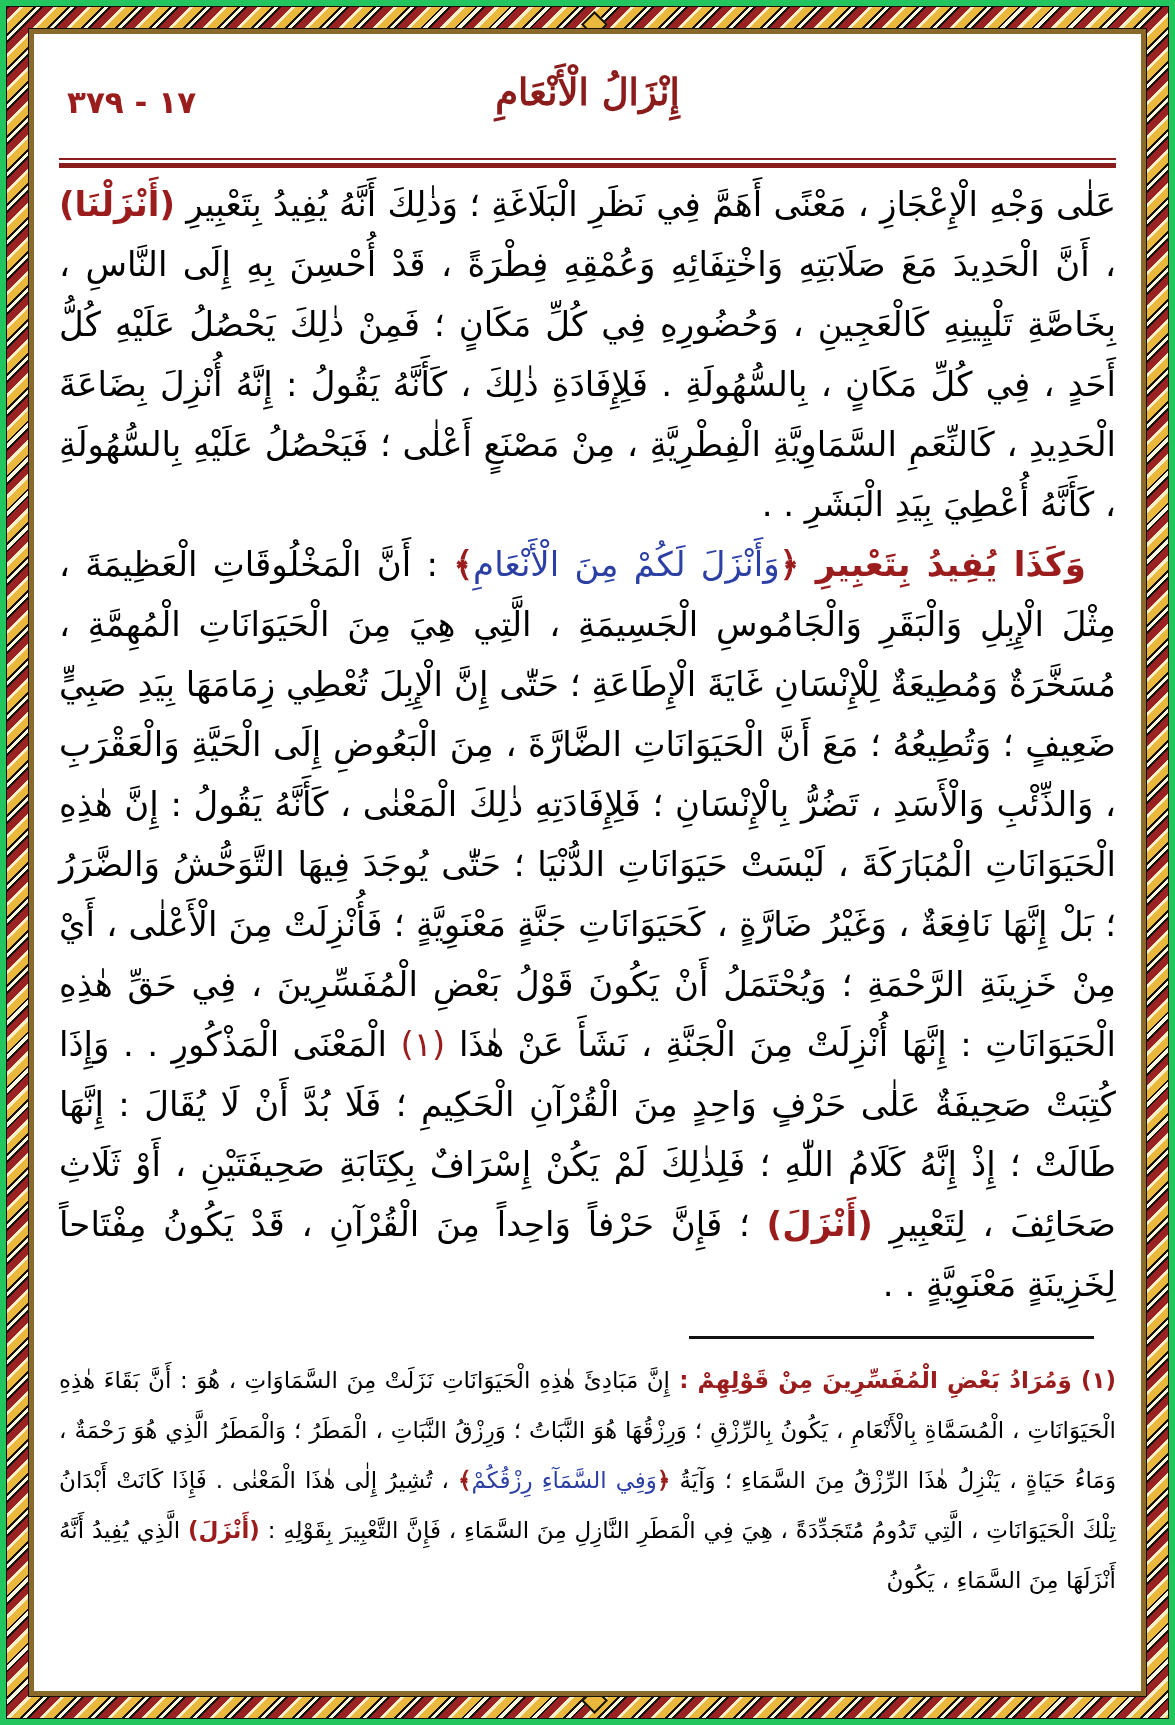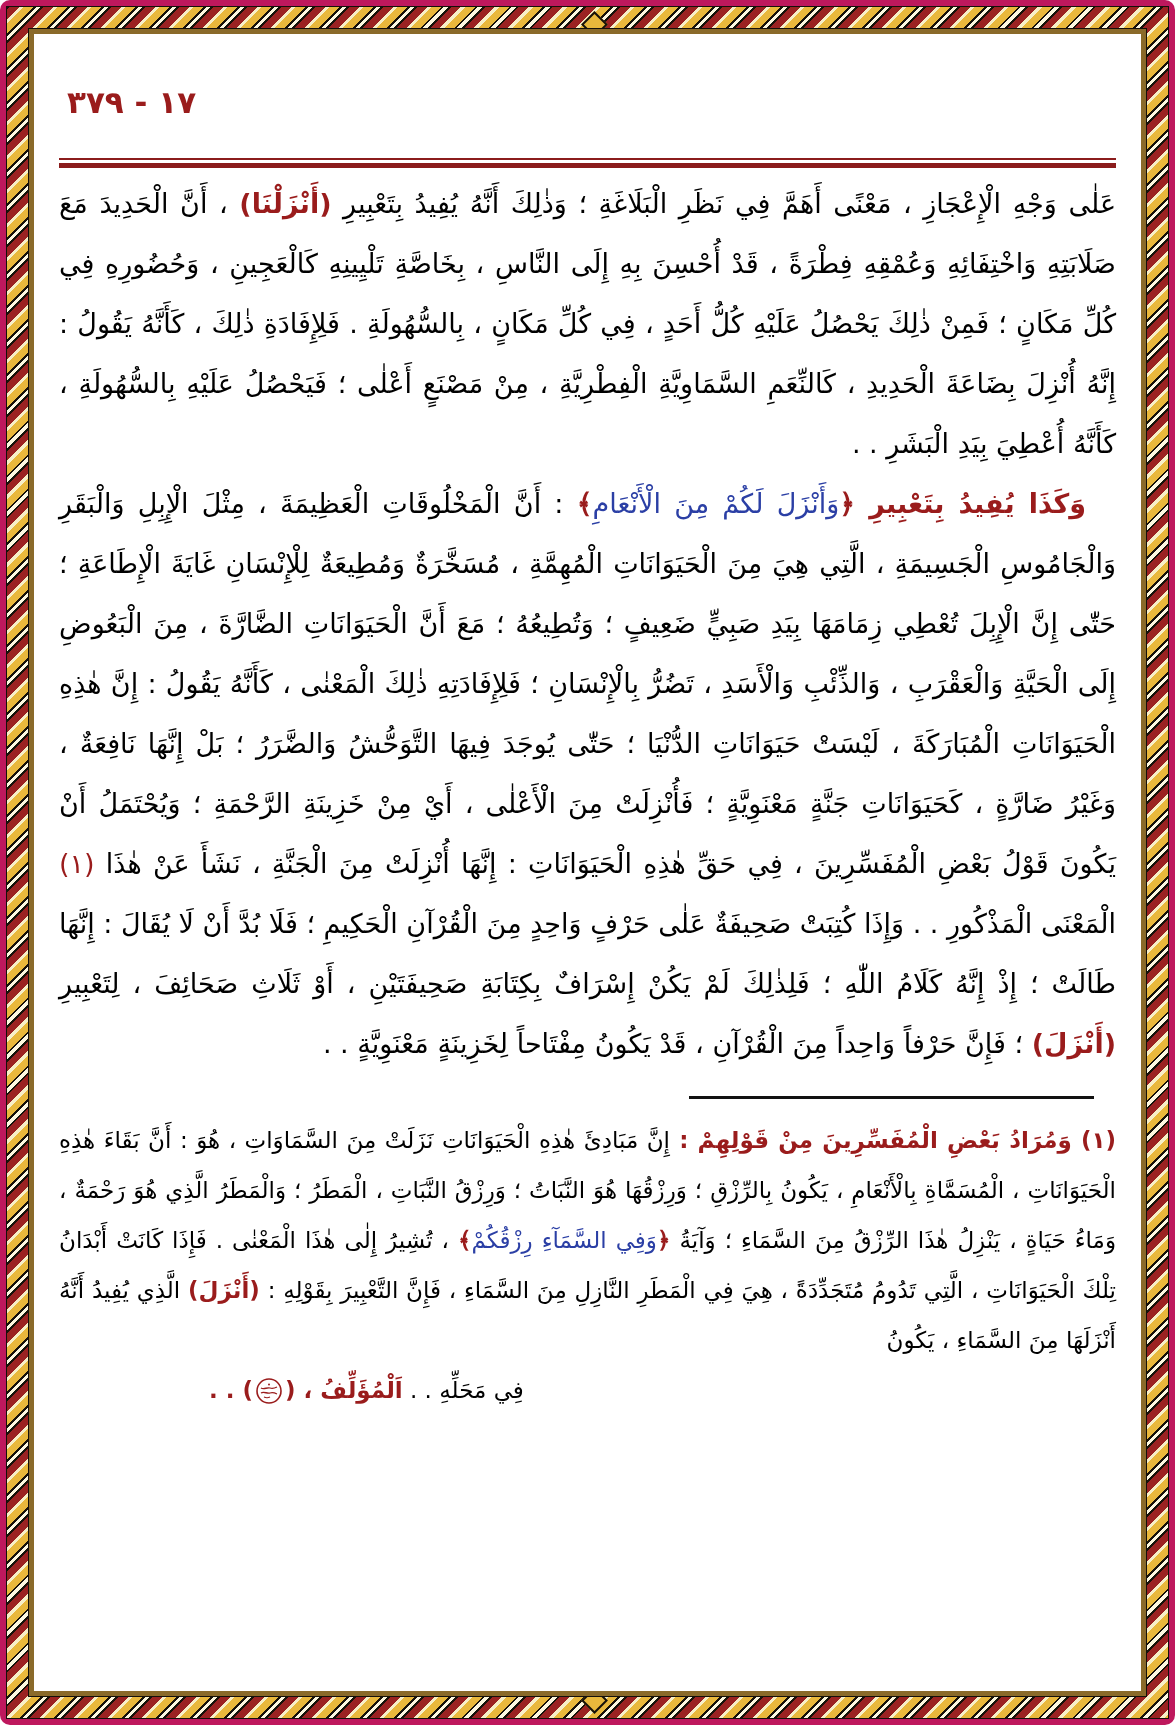--- a/index.html
+++ b/index.html
@@ -1,22 +1,21 @@
 <!DOCTYPE html>
 <html lang="ar" dir="rtl"><head>
 <meta charset="utf-8">
 <style>
   html,body{margin:0;padding:0;background:#ffffff;}
   .page-wrap{
     position:relative;
     width:1175px;height:1725px;
-    background:#be185d;
+    background:#22c55e;
     font-family:"DejaVu Sans",sans-serif;
     overflow:hidden;
-    border-radius:10px;
   }
   
   .ornament-frame{
     position:absolute;inset:6px;
     border:1px solid #14100a;
     background:repeating-linear-gradient(
       135deg,
       #17120a 0 2px,
       #9b2222 2px 9px,
       #f7efc7 9px 12px,
@@ -56,21 +55,21 @@
     margin:0;text-align:center;
     color:#8b1c1c;font-weight:bold;font-size:37px;
     font-family:"DejaVu Serif",serif;
   }
   .header-rule{margin-top:14px;}
   .header-rule .thin{height:2px;background:#8b1c1c;}
   .header-rule .thick{height:5px;background:#8b1c1c;margin-top:3px;}
   
   .body-text{
     margin-top:6px;
-    font-size:27px;line-height:60px;
+    font-size:34px;line-height:60px;
     text-align:justify;
   }
   .body-text p{margin:0;}
   .para-2{text-indent:30px;}
   .red{color:#9a1c1c;font-weight:bold;}
   .quran{color:#2b3fa5;font-weight:normal;}
   .bracket{color:#9a1c1c;font-weight:bold;}
   .footref{color:#9a1c1c;}
   
   .footnote-sep{
@@ -97,42 +96,36 @@
   <div class="ornament-frame">
     <div class="diamond top"></div>
     <div class="diamond bottom"></div>
   </div>
 
   <div class="page-sheet">
     <div class="content">
 
       <div class="header-row">
         <div class="page-ref">١٧ - ٣٧٩</div>
+        <h1 class="page-title">إِنْزَالُ الْأَنْعَامِ</h1>
       </div>
 
       <div class="header-rule">
         <div class="thin"></div>
         <div class="thick"></div>
       </div>
 
       <div class="body-text">
         <p class="para-1"><span>عَلٰى وَجْهِ الْإِعْجَازِ ، مَعْنًى أَهَمَّ فِي نَظَرِ الْبَلَاغَةِ ؛ وَذٰلِكَ أَنَّهُ يُفِيدُ بِتَعْبِيرِ </span><span class="red">(أَنْزَلْنَا)</span><span> ، أَنَّ الْحَدِيدَ مَعَ صَلَابَتِهِ وَاخْتِفَائِهِ وَعُمْقِهِ فِطْرَةً ، قَدْ أُحْسِنَ بِهِ إِلَى النَّاسِ ، بِخَاصَّةِ تَلْيِينِهِ كَالْعَجِينِ ، وَحُضُورِهِ فِي كُلِّ مَكَانٍ ؛ فَمِنْ ذٰلِكَ يَحْصُلُ عَلَيْهِ كُلُّ أَحَدٍ ، فِي كُلِّ مَكَانٍ ، بِالسُّهُولَةِ . فَلِإِفَادَةِ ذٰلِكَ ، كَأَنَّهُ يَقُولُ : إِنَّهُ أُنْزِلَ بِضَاعَةَ الْحَدِيدِ ، كَالنِّعَمِ السَّمَاوِيَّةِ الْفِطْرِيَّةِ ، مِنْ مَصْنَعٍ أَعْلٰى ؛ فَيَحْصُلُ عَلَيْهِ بِالسُّهُولَةِ ، كَأَنَّهُ أُعْطِيَ بِيَدِ الْبَشَرِ . .</span></p>
 
         <p class="para-2"><span class="red">وَكَذَا يُفِيدُ بِتَعْبِيرِ </span><span class="bracket">﴿</span><span class="quran">وَأَنْزَلَ لَكُمْ مِنَ الْأَنْعَامِ</span><span class="bracket">﴾</span><span> : أَنَّ الْمَخْلُوقَاتِ الْعَظِيمَةَ ، مِثْلَ الْإِبِلِ وَالْبَقَرِ وَالْجَامُوسِ الْجَسِيمَةِ ، الَّتِي هِيَ مِنَ الْحَيَوَانَاتِ الْمُهِمَّةِ ، مُسَخَّرَةٌ وَمُطِيعَةٌ لِلْإِنْسَانِ غَايَةَ الْإِطَاعَةِ ؛ حَتّٰى إِنَّ الْإِبِلَ تُعْطِي زِمَامَهَا بِيَدِ صَبِيٍّ ضَعِيفٍ ؛ وَتُطِيعُهُ ؛ مَعَ أَنَّ الْحَيَوَانَاتِ الضَّارَّةَ ، مِنَ الْبَعُوضِ إِلَى الْحَيَّةِ وَالْعَقْرَبِ ، وَالذِّئْبِ وَالْأَسَدِ ، تَضُرُّ بِالْإِنْسَانِ ؛ فَلِإِفَادَتِهِ ذٰلِكَ الْمَعْنٰى ، كَأَنَّهُ يَقُولُ : إِنَّ هٰذِهِ الْحَيَوَانَاتِ الْمُبَارَكَةَ ، لَيْسَتْ حَيَوَانَاتِ الدُّنْيَا ؛ حَتّٰى يُوجَدَ فِيهَا التَّوَحُّشُ وَالضَّرَرُ ؛ بَلْ إِنَّهَا نَافِعَةٌ ، وَغَيْرُ ضَارَّةٍ ، كَحَيَوَانَاتِ جَنَّةٍ مَعْنَوِيَّةٍ ؛ فَأُنْزِلَتْ مِنَ الْأَعْلٰى ، أَيْ مِنْ خَزِينَةِ الرَّحْمَةِ ؛ وَيُحْتَمَلُ أَنْ يَكُونَ قَوْلُ بَعْضِ الْمُفَسِّرِينَ ، فِي حَقِّ هٰذِهِ الْحَيَوَانَاتِ : إِنَّهَا أُنْزِلَتْ مِنَ الْجَنَّةِ ، نَشَأَ عَنْ هٰذَا </span><span class="footref">(١)</span><span> الْمَعْنَى الْمَذْكُورِ . . وَإِذَا كُتِبَتْ صَحِيفَةٌ عَلٰى حَرْفٍ وَاحِدٍ مِنَ الْقُرْآنِ الْحَكِيمِ ؛ فَلَا بُدَّ أَنْ لَا يُقَالَ : إِنَّهَا طَالَتْ ؛ إِذْ إِنَّهُ كَلَامُ اللّٰهِ ؛ فَلِذٰلِكَ لَمْ يَكُنْ إِسْرَافٌ بِكِتَابَةِ صَحِيفَتَيْنِ ، أَوْ ثَلَاثِ صَحَائِفَ ، لِتَعْبِيرِ </span><span class="red">(أَنْزَلَ)</span><span> ؛ فَإِنَّ حَرْفاً وَاحِداً مِنَ الْقُرْآنِ ، قَدْ يَكُونُ مِفْتَاحاً لِخَزِينَةٍ مَعْنَوِيَّةٍ . .</span></p>
       </div>
 
       <div class="footnote-sep"></div>
 
       <div class="footnote">
         <p><span class="red">(١) وَمُرَادُ بَعْضِ الْمُفَسِّرِينَ مِنْ قَوْلِهِمْ : </span><span>إِنَّ مَبَادِئَ هٰذِهِ الْحَيَوَانَاتِ نَزَلَتْ مِنَ السَّمَاوَاتِ ، هُوَ : أَنَّ بَقَاءَ هٰذِهِ الْحَيَوَانَاتِ ، الْمُسَمَّاةِ بِالْأَنْعَامِ ، يَكُونُ بِالرِّزْقِ ؛ وَرِزْقُهَا هُوَ النَّبَاتُ ؛ وَرِزْقُ النَّبَاتِ ، الْمَطَرُ ؛ وَالْمَطَرُ الَّذِي هُوَ رَحْمَةٌ ، وَمَاءُ حَيَاةٍ ، يَنْزِلُ هٰذَا الرِّزْقُ مِنَ السَّمَاءِ ؛ وَآيَةُ </span><span class="bracket">﴿</span><span class="quran">وَفِي السَّمَآءِ رِزْقُكُمْ</span><span class="bracket">﴾</span><span> ، تُشِيرُ إِلٰى هٰذَا الْمَعْنٰى . فَإِذَا كَانَتْ أَبْدَانُ تِلْكَ الْحَيَوَانَاتِ ، الَّتِي تَدُومُ مُتَجَدِّدَةً ، هِيَ فِي الْمَطَرِ النَّازِلِ مِنَ السَّمَاءِ ، فَإِنَّ التَّعْبِيرَ بِقَوْلِهِ : </span><span class="red">(أَنْزَلَ)</span><span> الَّذِي يُفِيدُ أَنَّهُ أَنْزَلَهَا مِنَ السَّمَاءِ ، يَكُونُ</span></p>
 
-        <p class="footnote-closing"><span>فِي مَحَلِّهِ . . </span><span class="red">اَلْمُؤَلِّفُ</span><span class="red"> ، (</span><svg class="seal-icon" width="28" height="28" viewBox="0 0 28 28">
-              <circle cx="14" cy="14" r="12" fill="none" stroke="#9a1c1c" stroke-width="1.6"></circle>
-              <path d="M6 11c3 2 6-1 9 0s5 0 7-1" fill="none" stroke="#9a1c1c" stroke-width="1.3"></path>
-              <path d="M6 16c3-2 6 1 9 0s5 0 7 1" fill="none" stroke="#9a1c1c" stroke-width="1.3"></path>
-              <path d="M9 20c2 1 4 1 6 0" fill="none" stroke="#9a1c1c" stroke-width="1.2"></path>
-              <circle cx="14" cy="7.5" r="1" fill="#9a1c1c"></circle>
-            </svg><span class="red">) . .</span></p>
       </div>
 
     </div>
   </div>
 </div>
 
 </body></html>

